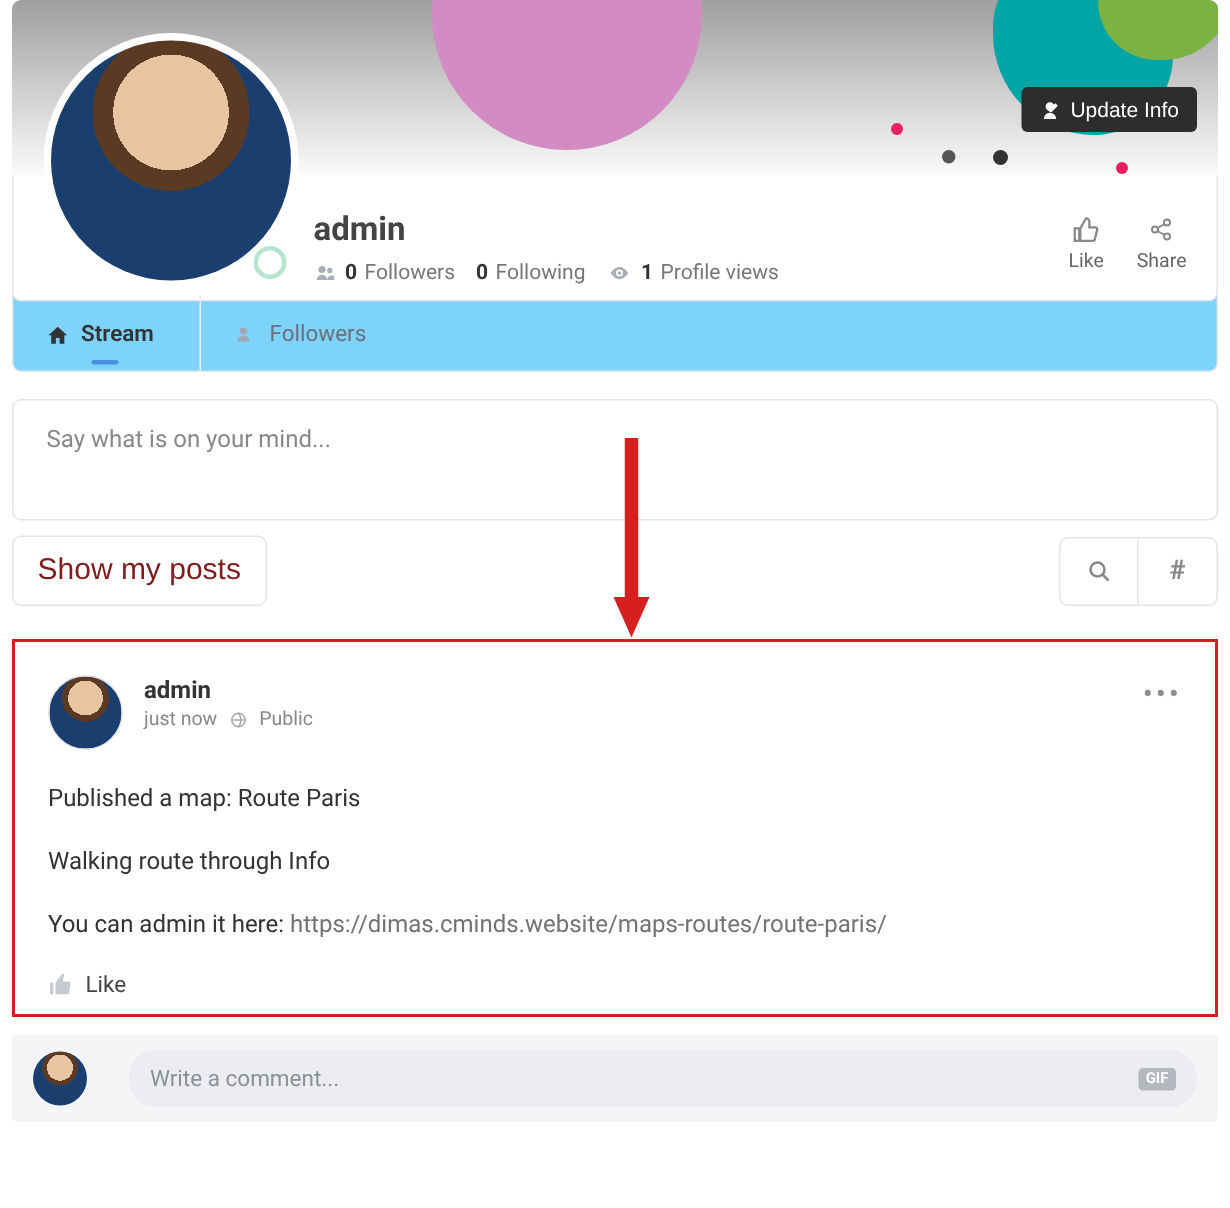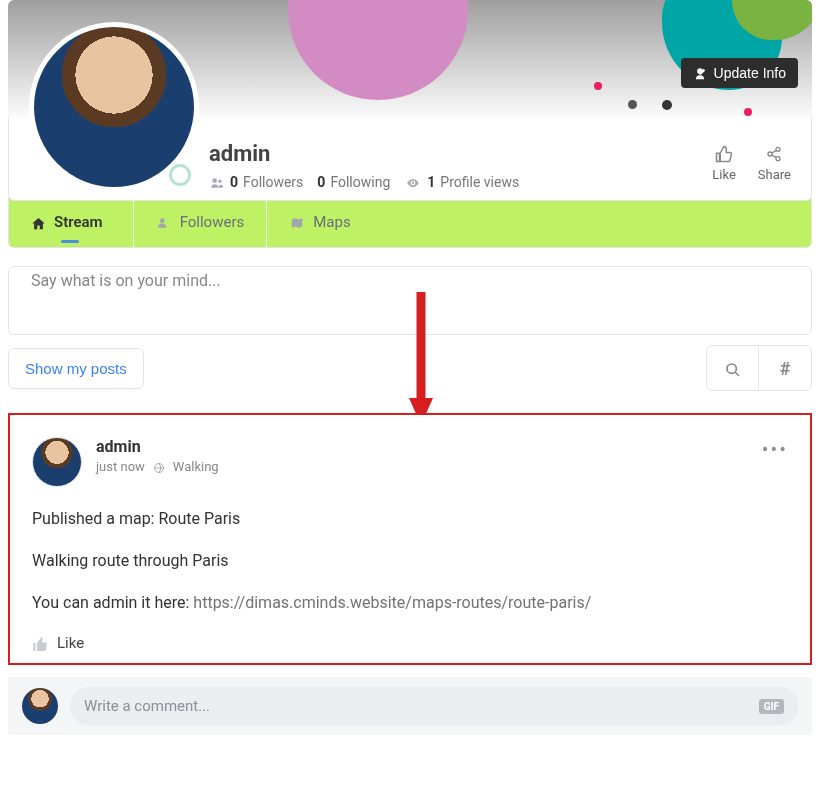--- a/index.html
+++ b/index.html
@@ -23,50 +23,50 @@
 .presence{position:absolute;width:22px;height:22px;border:3px solid #b5e5cf;background:#fff;border-radius:50%;bottom:6px;right:8px;}
 .name-col{flex:0 0 auto;padding-top:14px;}
 .prof-name{font-size:22px;font-weight:700;color:#444;}
 .stats{display:flex;gap:14px;margin-top:8px;color:#777;font-size:14px;align-items:center;}
 .stat{display:flex;align-items:center;gap:5px;}
 .stat .n{font-weight:700;color:#333;}
 .stat .ic{color:#a8acb6;}
 .actions{margin-left:auto;display:flex;gap:22px;align-items:center;color:#666;font-size:13px;padding-top:6px;}
 .actions .act{display:flex;flex-direction:column;align-items:center;gap:4px;cursor:pointer;}
 .actions .act .ic{font-size:18px;color:#888;}
-.tabs{display:flex;border:1px solid #e2e4e9;border-top:none;background:#bef264;border-radius:0 0 6px 6px;margin-top:-4px;}
+.tabs{display:flex;border:1px solid #e2e4e9;border-top:none;background:#7dd3fc;border-radius:0 0 6px 6px;margin-top:-4px;}
 .tab{flex:0 0 auto;padding:16px 22px;display:flex;align-items:center;gap:8px;color:#6a6f7c;font-size:15px;cursor:pointer;border-right:1px solid #eceef2;}
 .tab:last-child{border-right:none;}
 .tab .ic{color:#a2a6b0;font-size:15px;}
 .tab.active{color:#333;font-weight:600;}
 .tab.active .ic{color:#333;}
 .tab.active::after{content:"";display:block;}
 .tab-rel{position:relative;}
 .tab.active .tab-u{position:absolute;left:52px;bottom:4px;width:18px;height:3px;background:#4a90e2;border-radius:2px;}
-.composer{margin-top:18px;border:1px solid #e2e4e9;border-radius:6px;padding:4px 22px 44px;color:#888;font-size:16px;cursor:text;}
+.composer{margin-top:18px;border:1px solid #e2e4e9;border-radius:6px;padding:16px 22px 44px;color:#888;font-size:16px;cursor:text;}
 .row-utils{display:flex;align-items:center;margin-top:10px;gap:10px;}
-.showbtn{border:1px solid #e2e4e9;border-radius:6px;background:#fff;padding:11px 16px;color:#3b82f6;font-size:15px;cursor:pointer;}
+.showbtn{border:1px solid #e2e4e9;border-radius:6px;background:#fff;padding:11px 16px;color:#7f1d1d;font-size:20px;cursor:pointer;}
 .util-right{margin-left:auto;display:flex;border:1px solid #e2e4e9;border-radius:6px;}
 .util-right .u{width:52px;height:44px;display:flex;align-items:center;justify-content:center;color:#888;cursor:pointer;font-size:18px;}
 .util-right .u:first-child{border-right:1px solid #e2e4e9;}
 .arrow-ann{position:absolute;left:406px;top:290px;pointer-events:none;}
 .arrow-ann svg{display:block;}
 .post-card{margin-top:22px;border:2px solid #d62020;position:relative;padding:22px 22px 10px;background:#fff;}
 .post-head{display:flex;gap:14px;align-items:flex-start;}
 .post-av{width:50px;height:50px;border-radius:50%;border:1px solid #e2e4e9;background:radial-gradient(circle at 50% 30%,#e8c4a0 0 28%,#5a3a22 28% 38%,#1a3e6e 38% 100%);flex-shrink:0;}
 .post-meta .nm{font-weight:700;font-size:16px;color:#333;}
 .post-meta .sub{color:#888;font-size:13px;margin-top:3px;display:flex;align-items:flex-start;gap:8px;}
 .post-meta .sub .sep-ic{color:#a5a9b3;}
 .post-menu{margin-left:auto;color:#8d8d8d;font-size:20px;cursor:pointer;letter-spacing:2px;}
 .post-body{margin-top:20px;color:#333;font-size:16px;line-height:1.5;}
 .post-body p{margin-bottom:18px;}
 .post-body a{color:#737373;text-decoration:none;}
 .like-row{margin-top:18px;display:flex;align-items:center;gap:8px;color:#444;font-size:15px;cursor:pointer;}
 .like-row .thumb{color:#c7cad1;font-size:17px;}
-.comment-bar{margin-top:12px;background:#f4f5f7;padding:10px 14px;display:flex;align-items:center;gap:12px;border-radius:0 0 4px 4px;}
+.comment-bar{margin-top:12px;background:#f4f5f7;padding:10px 14px;display:flex;align-items:center;gap:28px;border-radius:0 0 4px 4px;}
 .comment-av{width:36px;height:36px;border-radius:50%;background:radial-gradient(circle at 50% 30%,#e8c4a0 0 28%,#5a3a22 28% 38%,#1a3e6e 38% 100%);flex-shrink:0;}
 .comment-in{flex:1;background:#ecedf1;border-radius:18px;padding:10px 14px;color:#8c8f99;font-size:15px;display:flex;align-items:center;}
 .gif-badge{margin-left:auto;background:#b4b7be;color:#fff;font-size:10px;font-weight:700;padding:2px 5px;border-radius:3px;cursor:pointer;}
 svg{display:inline-block;vertical-align:middle;}
 </style>
 </head>
 <body>
 
 <div class="cover">
   <div class="cover-art">
@@ -146,26 +146,20 @@
     <span>Stream</span>
     <span class="tab-u"></span>
   </div>
   <div class="tab">
     <span class="ic"><svg width="16" height="14" viewBox="0 0 24 24" fill="#a2a6b0">
           <circle cx="9" cy="8" r="4"></circle>
           <path d="M2 20a7 7 0 0114 0H2zM18 6h4M20 4v4"></path>
         </svg></span>
     <span>Followers</span>
   </div>
-  <div class="tab">
-    <span class="ic"><svg width="16" height="14" viewBox="0 0 24 24" fill="#a2a6b0">
-          <path d="M3 6l6-2 6 2 6-2v14l-6 2-6-2-6 2V6z"></path>
-        </svg></span>
-    <span>Maps</span>
-  </div>
 </div>
 
 <div class="composer">
   <span>Say what is on your mind...</span>
 </div>
 
 <div class="row-utils">
   <button class="showbtn">Show my posts</button>
   <div class="util-right">
     <div class="u">
@@ -191,28 +185,28 @@
   <div class="post-head">
     <div class="post-av"></div>
     <div class="post-meta">
       <div class="nm">admin</div>
       <div class="sub">
         <span>just now</span>
         <span class="sep-ic"><svg width="12" height="12" viewBox="0 0 24 24" fill="none" stroke="#a5a9b3" stroke-width="2">
               <circle cx="12" cy="12" r="9"></circle>
               <path d="M3 12h18M12 3a14 14 0 010 18"></path>
             </svg></span>
-        <span>Walking</span>
+        <span>Public</span>
       </div>
     </div>
     <div class="post-menu">•••</div>
   </div>
   <div class="post-body">
     <p>Published a map: Route Paris</p>
-    <p>Walking route through Paris</p>
+    <p>Walking route through Info</p>
     <p>
       <span>You can admin it here: </span><a href="#">https://dimas.cminds.website/maps-routes/route-paris/</a>
     </p>
   </div>
   <div class="like-row">
     <span class="thumb"><svg width="17" height="17" viewBox="0 0 24 24" fill="#c7cad1">
           <path d="M2 21h3V10H2v11zm19-10a2 2 0 00-2-2h-5l1-5V3a1 1 0 00-2-1l-6 8v11h11a2 2 0 002-2l1-8z"></path>
         </svg></span>
     <span>Like</span>
   </div>

